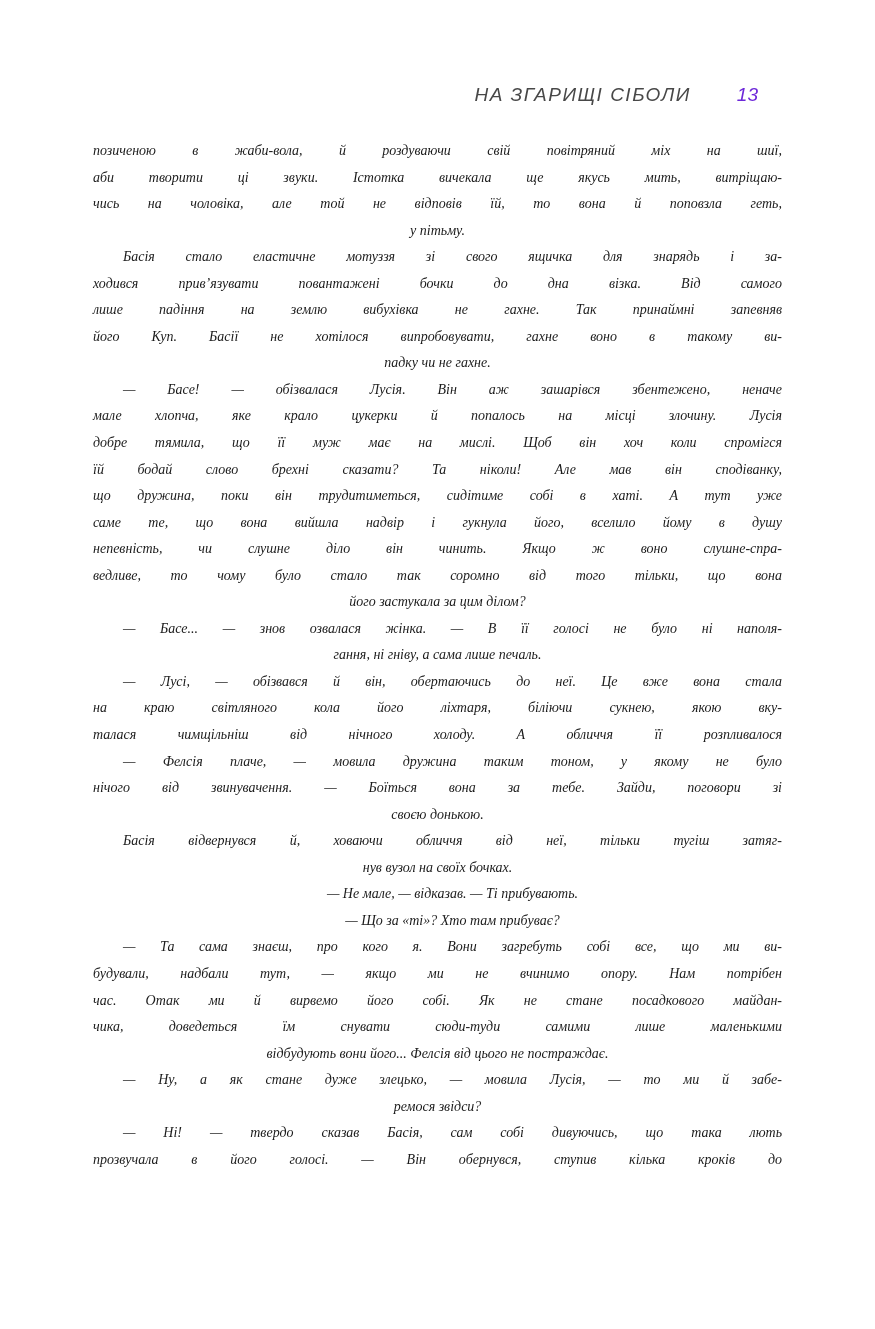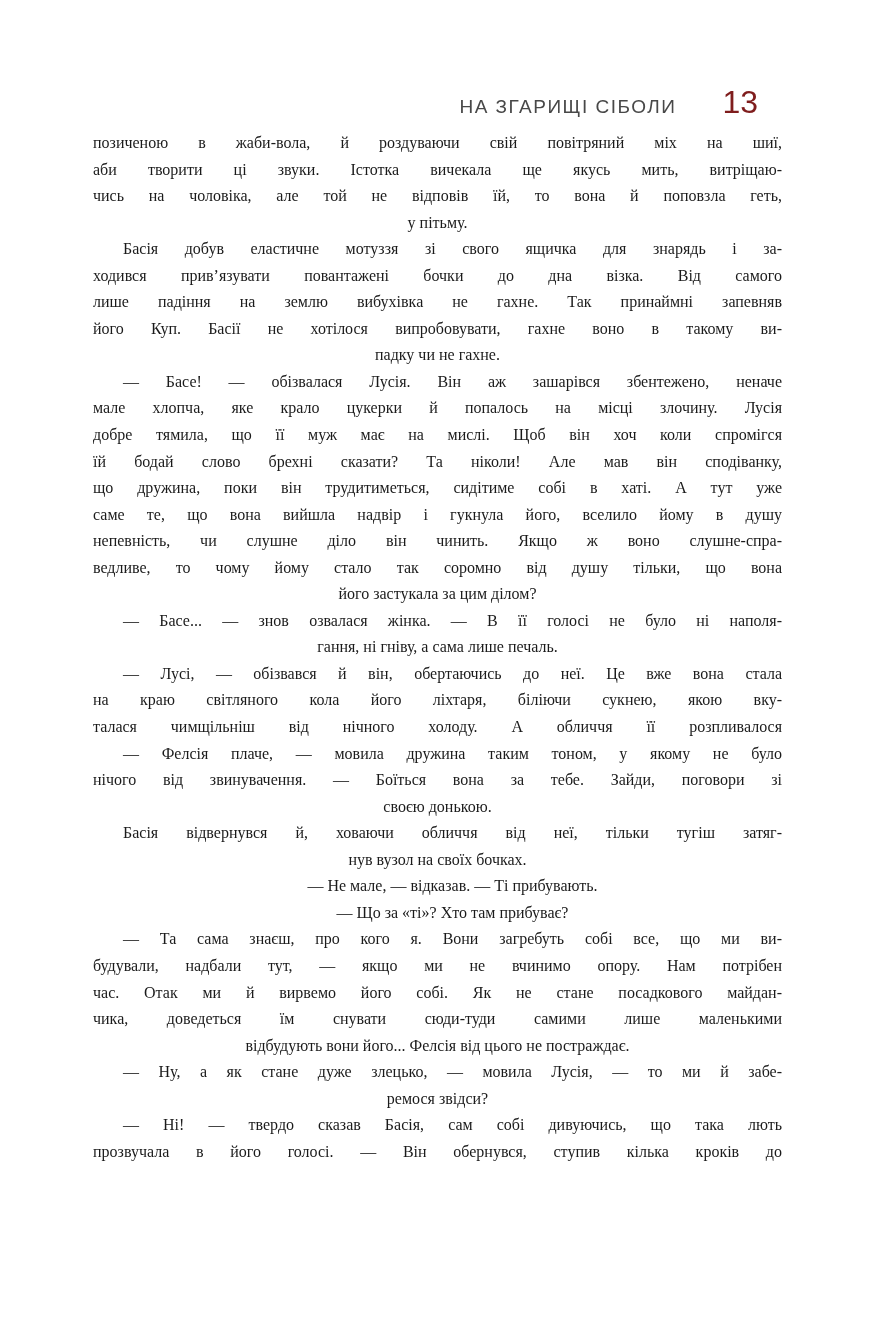--- a/index.html
+++ b/index.html
@@ -7,50 +7,51 @@
     padding: 0;
     background: #ffffff;
   }
   .page {
     position: relative;
     width: 875px;
     height: 1276px;
     background: #ffffff;
     overflow: hidden;
     font-family: "Liberation Serif", "DejaVu Serif", serif;
+    font-style: italic;
   }
   .running-head {
     position: absolute;
     top: 84px;
     left: 93px;
     width: 689px;
     display: flex;
     justify-content: flex-end;
     align-items: baseline;
   }
   .rh-title {
     font-family: "Liberation Sans", sans-serif;
     font-size: 19px;
     letter-spacing: 1.5px;
     color: #484848;
     white-space: nowrap;
   }
   .rh-num {
     font-family: "Liberation Sans", sans-serif;
-    font-size: 32px;
-    color: #7f1d1d;
+    font-size: 19px;
+    color: #6d28d9;
     margin-left: 46px;
     margin-right: 24px;
   }
   .text-block {
     position: absolute;
-    top: 130px;
+    top: 138px;
     left: 93px;
     width: 689px;
-    font-size: 16px;
+    font-size: 14px;
     line-height: 26.55px;
     color: #1b1b1b;
   }
   .para { margin: 0; padding: 0; }
   .line { text-align: center; }
   .line.just {
     text-align: justify;
     text-align-last: justify;
   }
   .line.first { text-indent: 30px; }
@@ -64,35 +65,35 @@
     <span class="rh-num">13</span>
   </div>
   <div class="text-block">
       <div class="para">
         <div class="line just">позиченою в жаби-вола, й роздуваючи свій повітряний міх на шиї,</div>
         <div class="line just">аби творити ці звуки. Істотка вичекала ще якусь мить, витріщаю-</div>
         <div class="line just">чись на чоловіка, але той не відповів їй, то вона й поповзла геть,</div>
         <div class="line">у пітьму.</div>
       </div>
       <div class="para">
-        <div class="line just first">Басія добув еластичне мотуззя зі свого ящичка для знарядь і за-</div>
+        <div class="line just first">Басія стало еластичне мотуззя зі свого ящичка для знарядь і за-</div>
         <div class="line just">ходився прив’язувати повантажені бочки до дна візка. Від самого</div>
         <div class="line just">лише падіння на землю вибухівка не гахне. Так принаймні запевняв</div>
         <div class="line just">його Куп. Басії не хотілося випробовувати, гахне воно в такому ви-</div>
         <div class="line">падку чи не гахне.</div>
       </div>
       <div class="para">
         <div class="line just first">— Басе! — обізвалася Лусія. Він аж зашарівся збентежено, неначе</div>
         <div class="line just">мале хлопча, яке крало цукерки й попалось на місці злочину. Лусія</div>
         <div class="line just">добре тямила, що її муж має на мислі. Щоб він хоч коли спромігся</div>
         <div class="line just">їй бодай слово брехні сказати? Та ніколи! Але мав він сподіванку,</div>
         <div class="line just">що дружина, поки він трудитиметься, сидітиме собі в хаті. А тут уже</div>
         <div class="line just">саме те, що вона вийшла надвір і гукнула його, вселило йому в душу</div>
         <div class="line just">непевність, чи слушне діло він чинить. Якщо ж воно слушне-спра-</div>
-        <div class="line just">ведливе, то чому йому стало так соромно від душу тільки, що вона</div>
+        <div class="line just">ведливе, то чому було стало так соромно від того тільки, що вона</div>
         <div class="line">його застукала за цим ділом?</div>
       </div>
       <div class="para">
         <div class="line just first">— Басе... — знов озвалася жінка. — В її голосі не було ні наполя-</div>
         <div class="line">гання, ні гніву, а сама лише печаль.</div>
       </div>
       <div class="para">
         <div class="line just first">— Лусі, — обізвався й він, обертаючись до неї. Це вже вона стала</div>
         <div class="line just">на краю світляного кола його ліхтаря, біліючи сукнею, якою вку-</div>
         <div class="line just">талася чимщільніш від нічного холоду. А обличчя її розпливалося</div>

